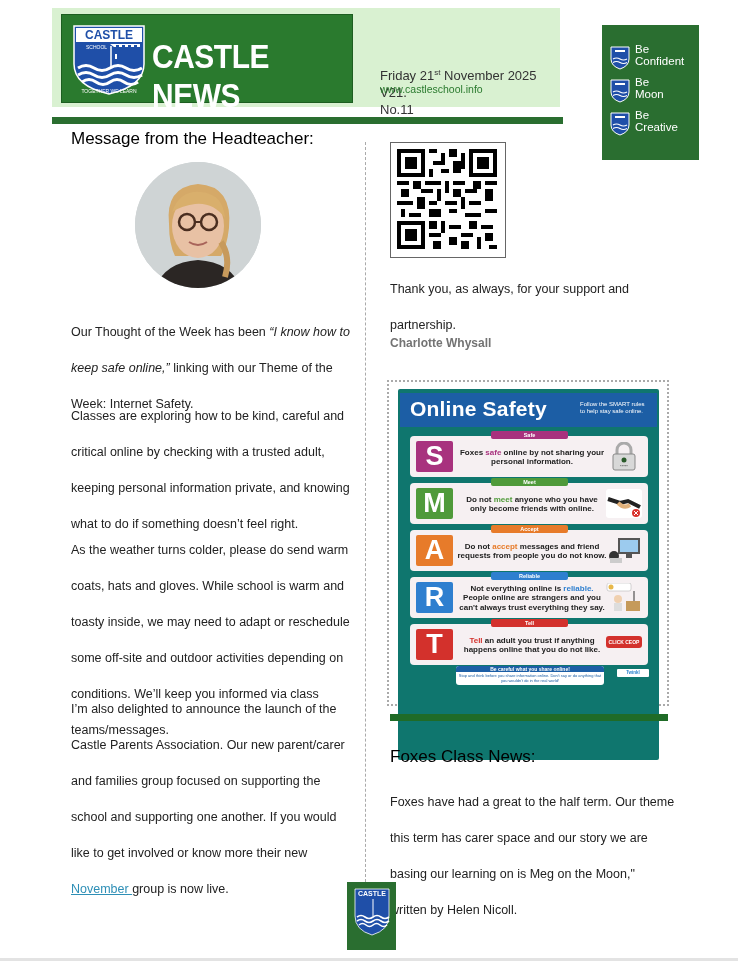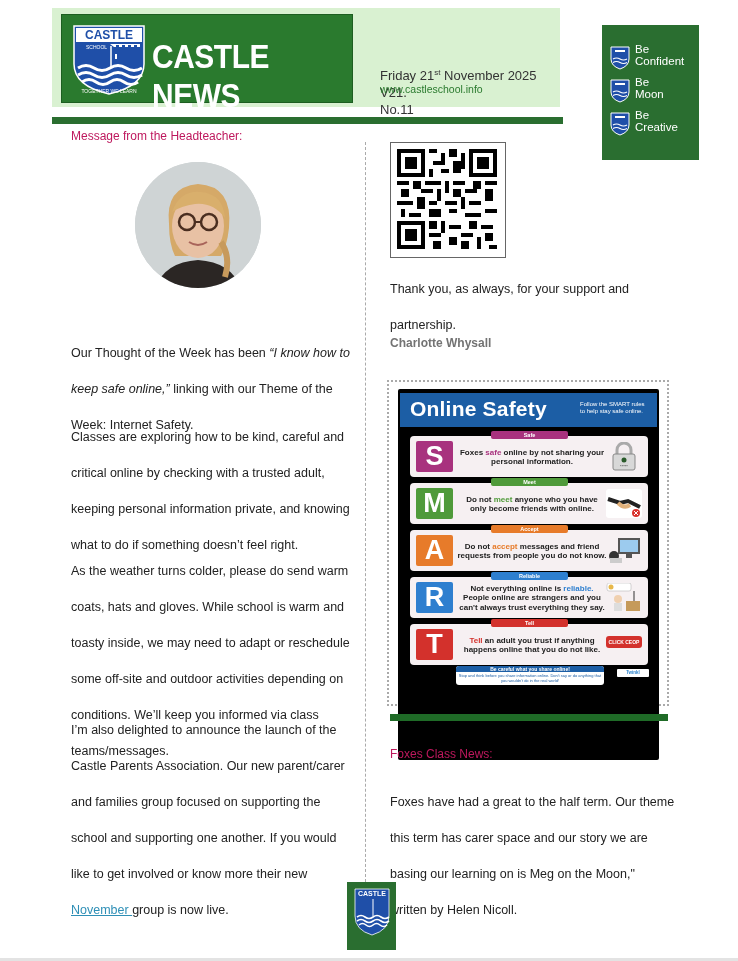--- a/index.html
+++ b/index.html
@@ -16,41 +16,41 @@
   .website { position: absolute; left: 380px; top: 83px; font-size: 10.5px; color: #2a7a2e; }
   .header-rule { position: absolute; left: 52px; top: 117px; width: 511px; height: 7px; background: #2a6e30; }
 
   
   .values-panel { position: absolute; left: 602px; top: 5px; width: 97px; height: 135px; background: #2a6e30; margin-top: 20px; }
   .value-item { position: absolute; left: 8px; display: flex; align-items: flex-start; }
   .value-item svg { width: 20px; height: 24px; flex-shrink: 0; margin-top: 3px; }
   .value-text { margin-left: 5px; color: #fff; font-size: 11.5px; line-height: 12px; }
 
   
-  .section-title { position: absolute; color: #be185d; font-size: 12px; }
+  .section-title { position: absolute; color: #000000; font-size: 17px; }
   .head-title { left: 71px; top: 129px; }
   .portrait { position: absolute; left: 135px; top: 162px; width: 126px; height: 126px; border-radius: 50%; background: #cfd3d4; overflow: hidden; }
   .body-text { position: absolute; font-size: 12.5px; line-height: 36px; color: #222; }
-  .col-left { left: 71px; width: 285px; margin-top: 21px; }
+  .col-left { left: 71px; width: 285px; }
   .p1 { top: 314px; }
   .p2 { top: 398px; }
   .p3 { top: 532px; }
   .p4 { top: 691px; }
   .link { color: #2e8fb6; text-decoration: underline; }
 
   .divider { position: absolute; left: 365px; top: 142px; width: 0; height: 740px; border-left: 1.5px dashed #aaa; }
 
   
   .qr { position: absolute; left: 390px; top: 142px; width: 116px; height: 116px; border: 1.5px solid #666; background: #fff; padding: 6px; }
   .col-right { left: 390px; width: 285px; }
   .thanks { top: 271px; }
   .signature { position: absolute; left: 390px; top: 336px; font-size: 12px; font-weight: bold; color: #737373; }
 
   .poster-frame { position: absolute; left: 387px; top: 380px; width: 282px; height: 326px; border: 2px dotted #aaa; }
-  .poster { position: absolute; left: 398px; top: 389px; width: 261px; height: 371px; background: #000000; border-radius: 2px; overflow: hidden; }
+  .poster { position: absolute; left: 398px; top: 389px; width: 261px; height: 371px; background: #0f766e; border-radius: 2px; overflow: hidden; }
   .poster-head { position: absolute; left: 2px; top: 4px; width: 257px; height: 34px; background: #1c5ea5; }
   .poster-title { position: absolute; left: 10px; top: 4px; color: #fff; font-weight: bold; font-size: 21px; letter-spacing: 0.2px; }
   .poster-sub { position: absolute; left: 180px; top: 8px; color: #fff; font-size: 6px; line-height: 7px; width: 70px; }
   .rule-card { position: absolute; left: 12px; width: 238px; height: 41px; background: #f6f0f2; border-radius: 4px; }
   .rule-tag { position: absolute; left: 81px; width: 77px; height: 8px; border-radius: 2px; color: #fff; font-size: 5.5px; font-weight: bold; text-align: center; line-height: 8px; }
   .rule-letter { position: absolute; left: 6px; top: 5px; width: 37px; height: 31px; color: #fff; font-size: 27px; font-weight: bold; text-align: center; line-height: 31px; border-radius: 2px; }
   .rule-text { position: absolute; left: 47px; top: 4px; width: 150px; color: #222; font-size: 8px; font-weight: bold; line-height: 9.5px; text-align: center; height: 34px; display: flex; align-items: center; justify-content: center; }
   .rule-icon { position: absolute; right: 6px; top: 6px; width: 36px; height: 29px; border-radius: 3px; }
   .poster-foot { position: absolute; left: 58px; top: 277px; width: 148px; height: 19px; background: #fff; border-radius: 3px; overflow: hidden; }
   .poster-foot-title { background: #1c5ea5; color: #fff; font-size: 5px; font-weight: bold; text-align: center; line-height: 6px; }

